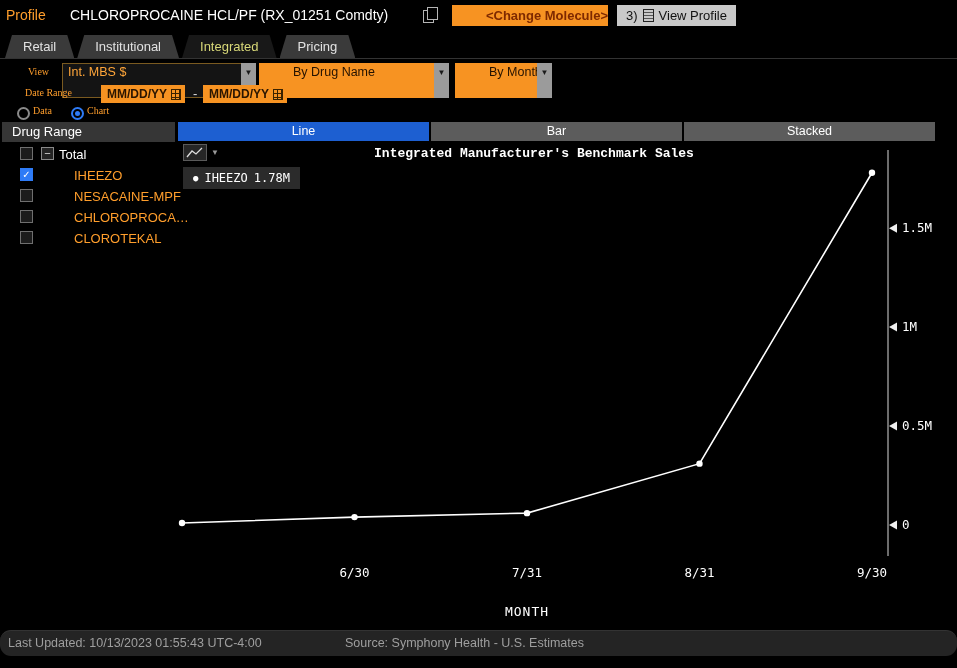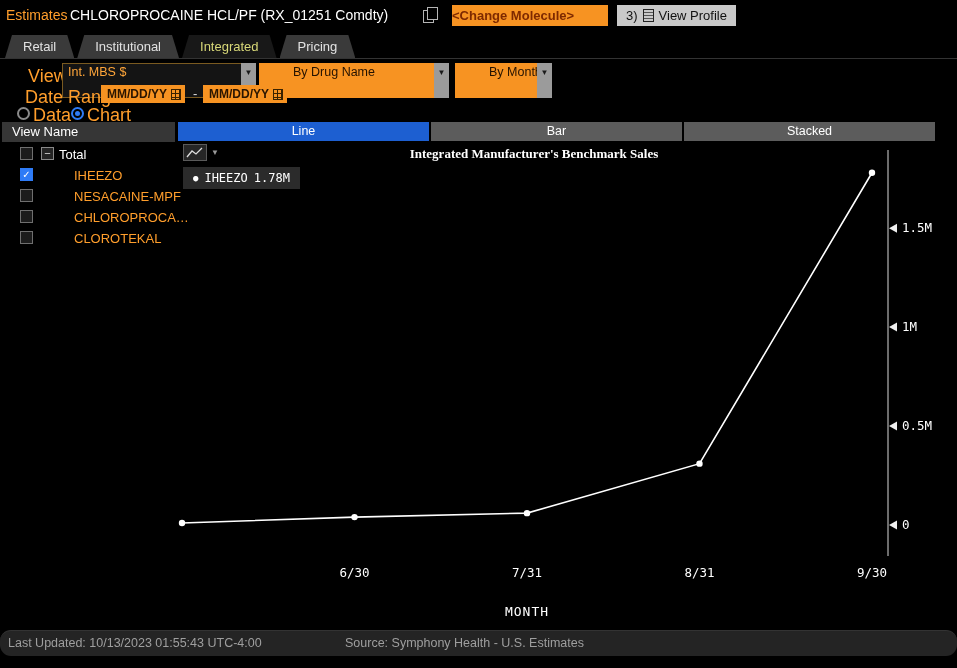--- a/index.html
+++ b/index.html
@@ -7,37 +7,37 @@
        font-family:"Liberation Sans",sans-serif;color:#fff;}
 
   
   .topbar{position:absolute;top:0;left:0;width:100%;height:32px;}
   .molecule-label{position:absolute;left:6px;top:7px;color:#ff9e2c;font-size:14px;}
   .molecule-name{position:absolute;left:70px;top:7px;color:#fff;font-size:14px;}
   .copy-icon{position:absolute;left:423px;top:10px;width:9px;height:11px;border:1px solid #b5b5b5;}
   .copy-icon::before{content:"";position:absolute;left:3px;top:-4px;width:9px;height:11px;
        border:1px solid #b5b5b5;background:#000;}
   .change-btn{position:absolute;left:452px;top:5px;width:156px;height:21px;background:#f79322;
-       color:#7e2900;font-size:13px;font-weight:bold;text-align:left;line-height:21px;
+       color:#7e2900;font-size:13px;font-weight:bold;text-align:right;line-height:21px;
        border:none;padding:0;font-family:inherit;cursor:pointer;}
   .view-profile-btn{position:absolute;left:617px;top:5px;height:21px;background:#c9c9c9;color:#111;
        font-size:13px;border:none;padding:0 9px;display:flex;align-items:center;gap:5px;
        font-family:inherit;cursor:pointer;}
   .profile-icon{display:inline-block;width:9px;height:11px;border:1px solid #222;
        background:repeating-linear-gradient(to bottom,transparent 0 2px,#555 2px 3px);}
 
   
   .tabs{position:absolute;top:35px;left:5px;height:23px;display:flex;gap:3px;}
   .tab{background:#3a3a3a;color:#e2e2e2;font-size:13px;line-height:23px;padding:0 18px;
        clip-path:polygon(7px 0,calc(100% - 7px) 0,100% 100%,0 100%);cursor:pointer;}
   .tab.active{background:#181818;color:#d8d878;}
   .tab-underline{position:absolute;top:58px;left:0;width:100%;height:1px;background:#333;}
 
   
-  .lbl-amber{color:#ff9e2c;font-size:18px;}
+  .lbl-amber{color:#ff9e2c;font-size:10px;font-family:Liberation Serif, serif;}
   .view-label{position:absolute;left:28px;top:66px;}
   .combo{position:absolute;height:35px;display:flex;align-items:stretch;cursor:pointer;}
   .combo .val{flex:1;font-size:12.5px;line-height:17px;padding-left:5px;overflow:hidden;white-space:nowrap;}
   .combo .arr{width:15px;background:#9b9b9b;color:#1a1a1a;font-size:8px;text-align:center;line-height:19px;}
   .combo-dark .val{background:#141414;color:#ffa63a;border:1px solid #7a5a20;border-right:none;}
   .combo-amber .val{background:#f79322;color:#241200;line-height:19px;padding-left:34px;}
   .combo-view{left:62px;top:63px;width:194px;}
   .combo-group{left:259px;top:63px;width:190px;}
   .combo-period{left:455px;top:63px;width:97px;}
 
@@ -81,40 +81,40 @@
   .seg{position:absolute;left:178px;top:122px;width:757px;height:19px;display:flex;gap:2px;}
   .seg-btn{flex:1;background:#5c5c5c;color:#fff;font-size:12.5px;text-align:center;line-height:19px;cursor:pointer;}
   .seg-btn.active{background:#1d5fd1;}
 
   .style-combo{position:absolute;left:183px;top:144px;display:flex;align-items:center;cursor:pointer;}
   .style-box{width:24px;height:17px;background:#262626;border:1px solid #5a5a5a;display:flex;
        align-items:center;justify-content:center;box-sizing:border-box;}
   .style-caret{width:12px;color:#999;font-size:8px;text-align:center;padding-left:2px;}
 
   .chart-title{position:absolute;left:178px;top:146px;width:712px;text-align:center;color:#fff;
-       font-weight:bold;font-size:13px;font-family:Liberation Serif, serif;}
+       font-weight:bold;font-size:13px;font-family:Liberation Mono, monospace;}
   .legend{position:absolute;left:183px;top:167px;background:#2b2b2b;color:#fff;font-size:12px;
        font-family:"DejaVu Sans Mono",monospace;padding:4px 10px;display:flex;gap:6px;align-items:center;}
   .legend .dot{font-size:9px;}
 
   #chart-svg{position:absolute;left:178px;top:148px;width:760px;height:480px;}
 
   
   .footer{position:absolute;left:0;top:630px;width:100%;height:26px;background:#242424;
        border-top:1px solid #333;box-sizing:border-box;border-radius:11px;}
   .footer .updated{position:absolute;left:8px;top:5px;color:#9f9f9f;font-size:12.5px;}
   .footer .source{position:absolute;left:345px;top:5px;color:#9f9f9f;font-size:12.5px;}
 </style>
 </head>
 <body>
 
 <div class="app">
 
   <header class="topbar">
-    <span class="molecule-label">Estimates</span>
+    <span class="molecule-label">Profile</span>
     <span class="molecule-name">CHLOROPROCAINE HCL/PF (RX_01251 Comdty)</span>
     <span class="copy-icon"></span>
     <button class="change-btn">&lt;Change Molecule&gt;</button>
     <button class="view-profile-btn">
       <span>3)</span>
       <span class="profile-icon"></span>
       <span>View Profile</span>
     </button>
   </header>
 
@@ -150,21 +150,21 @@
   <div class="datefield date-to">
     <span class="val">MM/DD/YY</span>
     <span class="cal-icon"></span>
   </div>
 
   <span class="radio radio-data"></span>
   <span class="lbl-amber mode-label-data">Data</span>
   <span class="radio selected radio-chart"></span>
   <span class="lbl-amber mode-label-chart">Chart</span>
 
-  <div class="drug-header">View Name</div>
+  <div class="drug-header">Drug Range</div>
 
   <div class="tree-row row-total">
     <span class="checkbox"></span>
     <span class="minusbox">−</span>
     <span class="total-label">Total</span>
   </div>
   <div class="tree-row row-d0">
     <span class="checkbox checked">
       <span class="checkmark">✓</span>
     </span>

